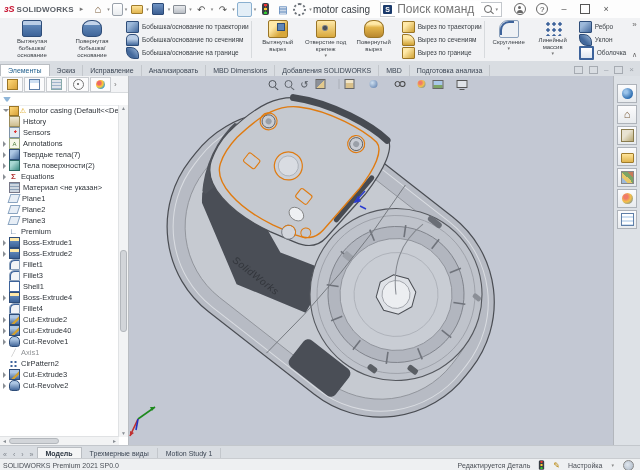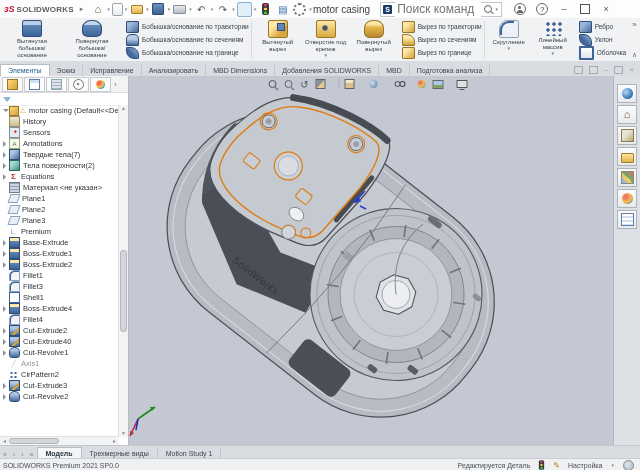--- a/index.html
+++ b/index.html
@@ -479,25 +479,20 @@
           <span class="tlabel">Plane3</span>
         </div>
 
         <div class="trow">
           <span class="tcaret"></span>
           <span class="ticon tt-origin"></span>
           <span class="tlabel">Premium</span>
         </div>
 
 
-        <div class="trow exp">
-          <span class="tcaret"></span>
-          <span class="ticon tt-extrude"></span>
-          <span class="tlabel">Base-Extrude</span>
-        </div>
 
         <div class="trow exp">
           <span class="tcaret"></span>
           <span class="ticon tt-extrude"></span>
           <span class="tlabel">Boss-Extrude1</span>
         </div>
 
         <div class="trow exp">
           <span class="tcaret"></span>
           <span class="ticon tt-extrude"></span>

